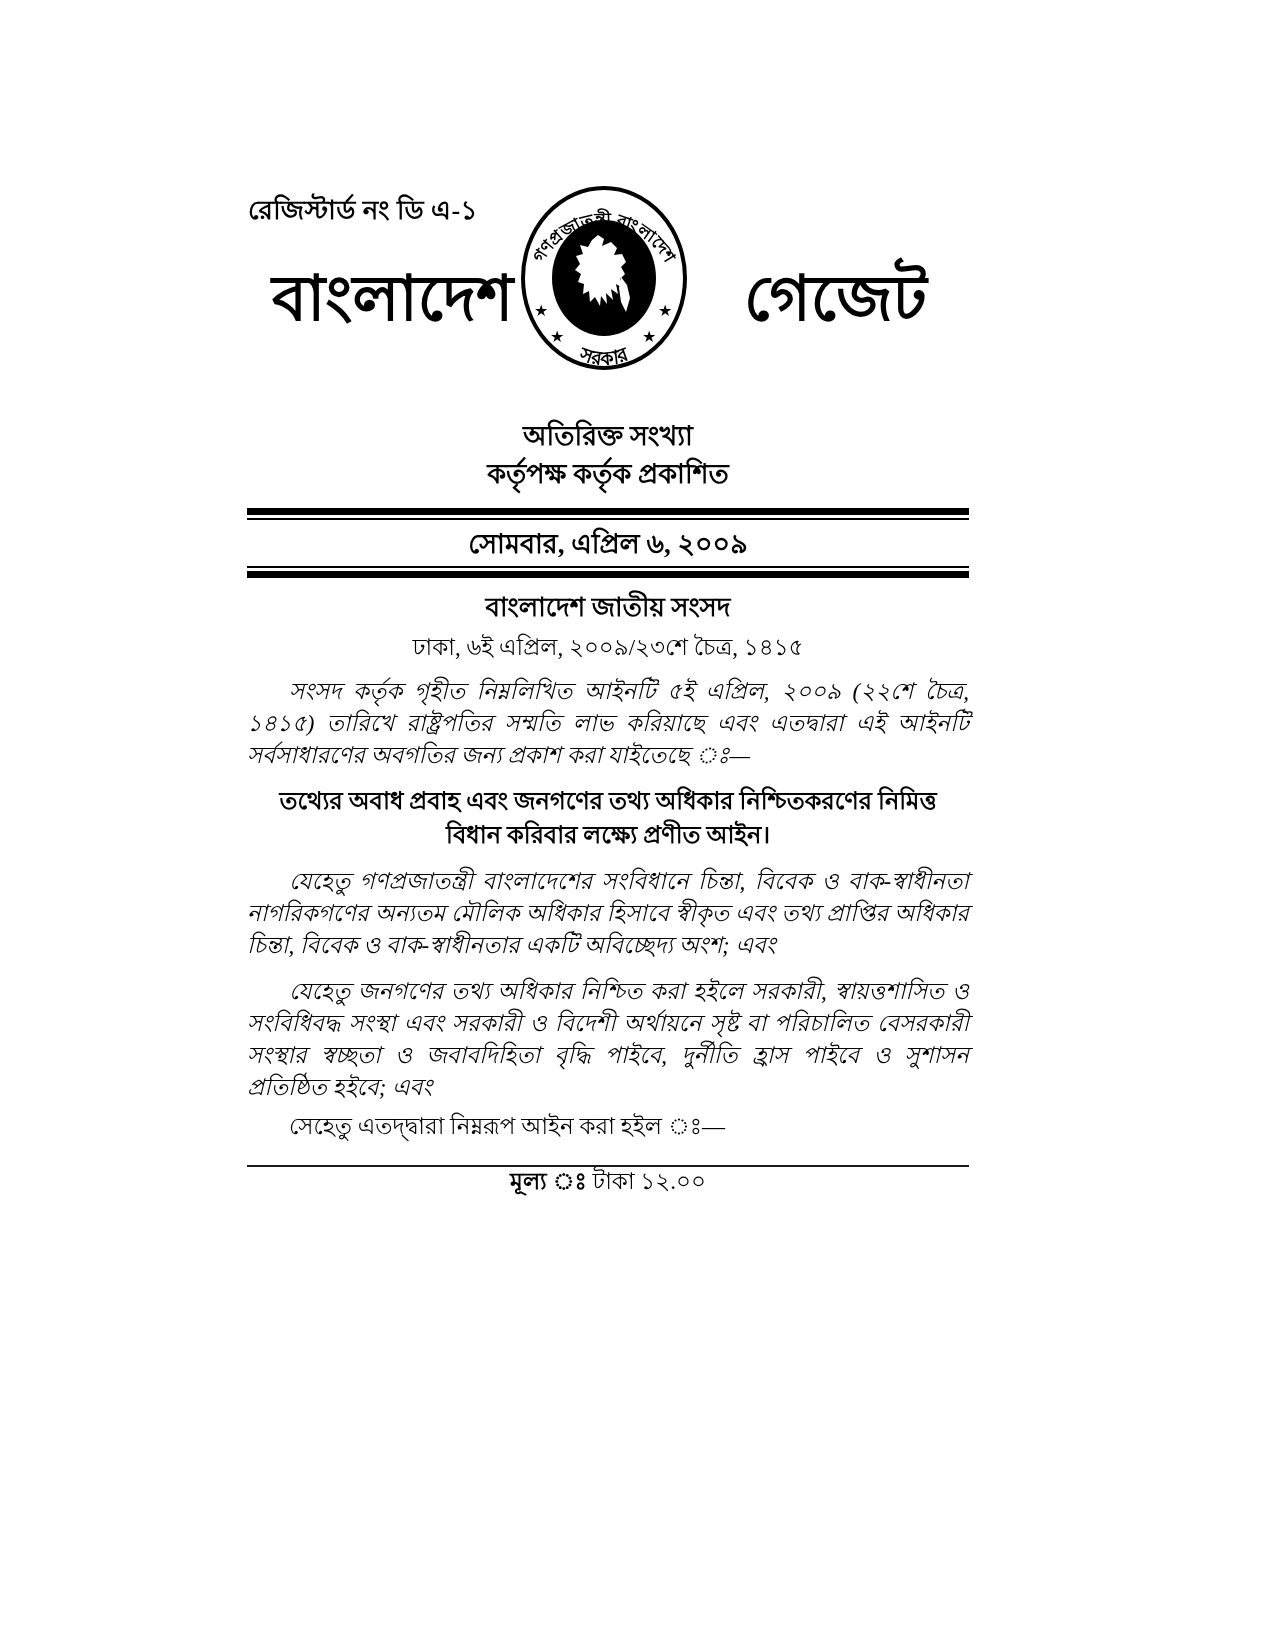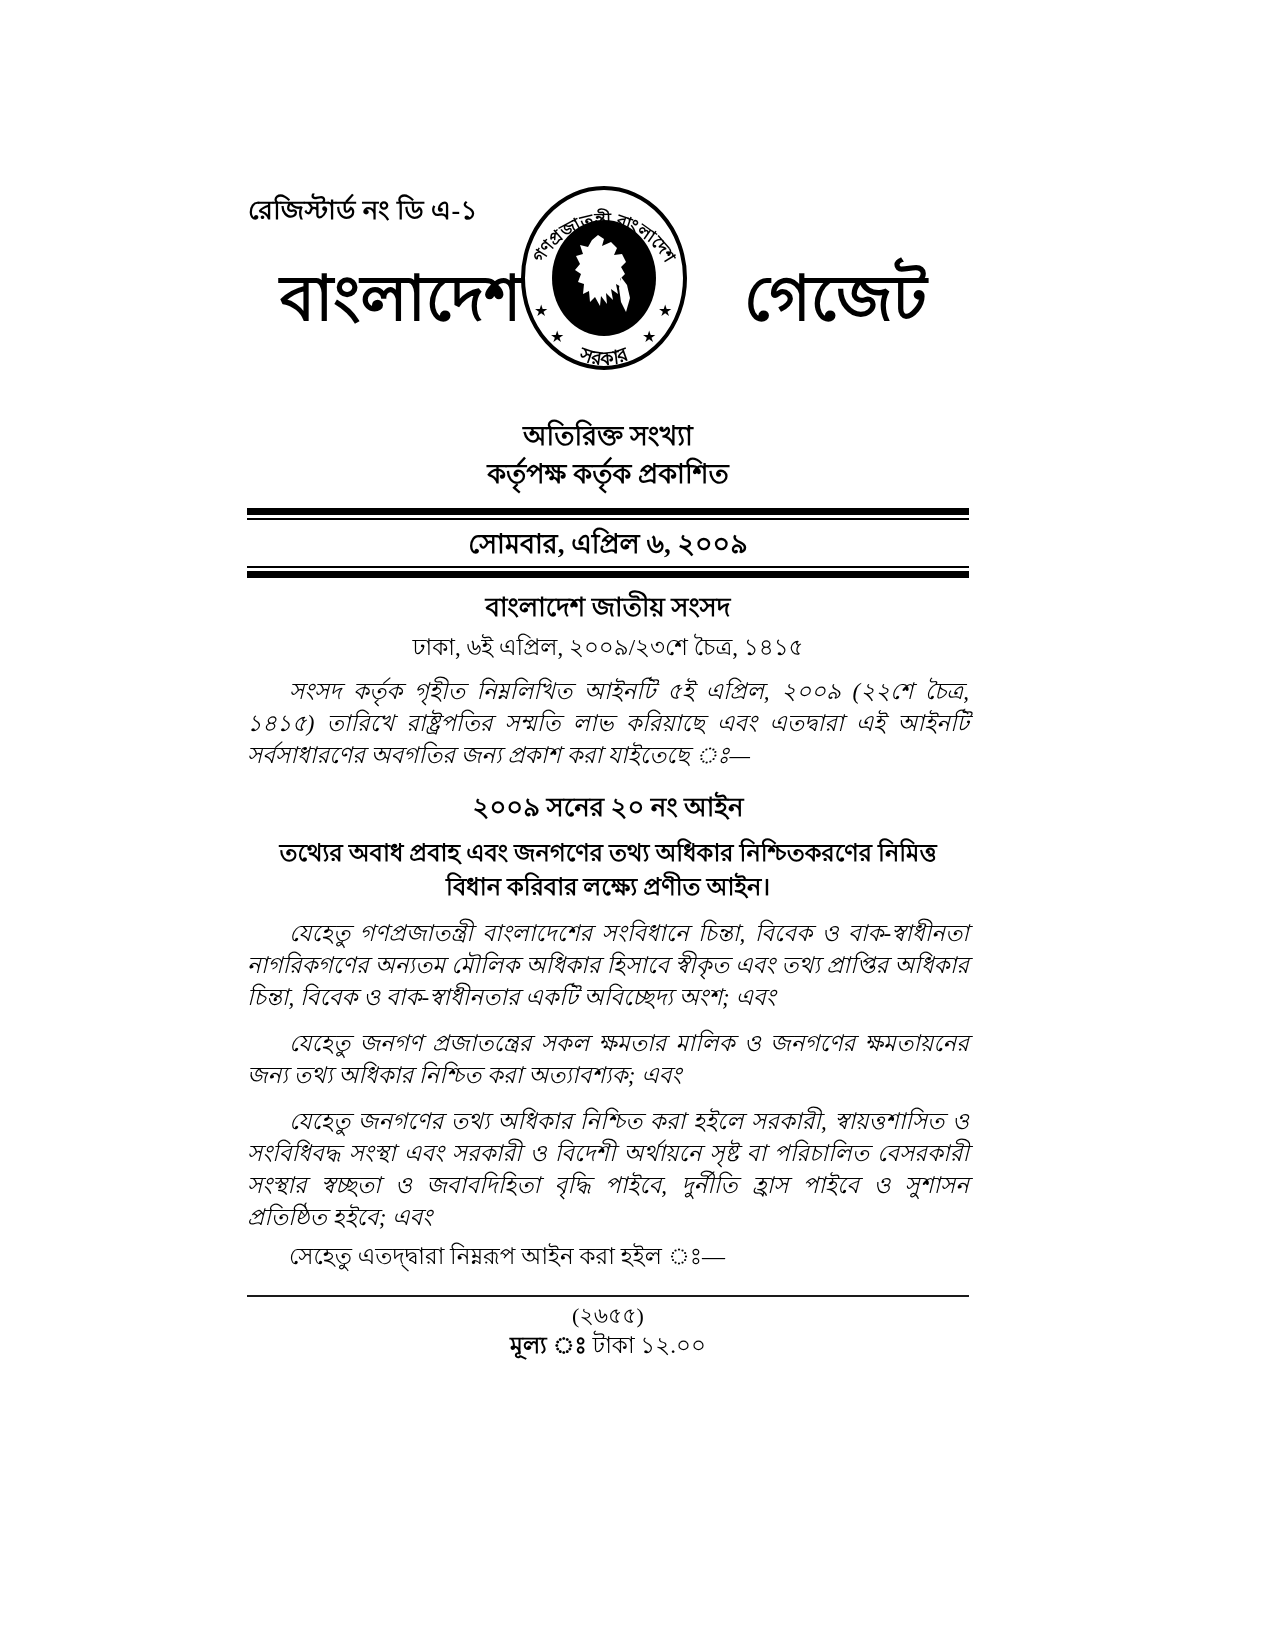--- a/index.html
+++ b/index.html
@@ -13,21 +13,21 @@
   }
   
   .reg-no {
     position:absolute; left:248px; top:190px;
     font-size:26px; font-weight:bold; letter-spacing:0.5px;
   }
   .mh-word {
     position:absolute; top:250px;
     font-size:63px; font-weight:bold; white-space:nowrap;
   }
-  .mh-left  { left:280px; }
+  .mh-left  { left:272px; }
   .mh-right { left:744px; }
   .seal {
     position:absolute; left:518px; top:182px;
     width:172px; height:192px;
   }
   
   .content {
     position:absolute; left:247px; top:420px; width:722px;
   }
   .center { text-align:center; }
@@ -94,30 +94,27 @@
 
     <div class="rule-thick-thin"></div>
     <div class="center issue-date">সোমবার, এপ্রিল ৬, ২০০৯</div>
     <div class="rule-thin-thick"></div>
 
     <div class="center org">বাংলাদেশ জাতীয় সংসদ</div>
     <div class="center dateline">ঢাকা, ৬ই এপ্রিল, ২০০৯/২৩শে চৈত্র, ১৪১৫</div>
 
     <p class="para">সংসদ কর্তৃক গৃহীত নিম্নলিখিত আইনটি ৫ই এপ্রিল, ২০০৯ (২২শে চৈত্র, ১৪১৫) তারিখে রাষ্ট্রপতির সম্মতি লাভ করিয়াছে এবং এতদ্বারা এই আইনটি সর্বসাধারণের অবগতির জন্য প্রকাশ করা যাইতেছে ঃ—</p>
 
-    <div class="center act-heading">২০০৯ সনের ২০ নং আইন</div>
     <div class="center act-title">তথ্যের অবাধ প্রবাহ এবং জনগণের তথ্য অধিকার নিশ্চিতকরণের নিমিত্ত বিধান করিবার লক্ষ্যে প্রণীত আইন।</div>
 
     <p class="para">যেহেতু গণপ্রজাতন্ত্রী বাংলাদেশের সংবিধানে চিন্তা, বিবেক ও বাক-স্বাধীনতা নাগরিকগণের অন্যতম মৌলিক অধিকার হিসাবে স্বীকৃত এবং তথ্য প্রাপ্তির অধিকার চিন্তা, বিবেক ও বাক-স্বাধীনতার একটি অবিচ্ছেদ্য অংশ; এবং</p>
-    <p class="para">যেহেতু জনগণ প্রজাতন্ত্রের সকল ক্ষমতার মালিক ও জনগণের ক্ষমতায়নের জন্য তথ্য অধিকার নিশ্চিত করা অত্যাবশ্যক; এবং</p>
     <p class="para">যেহেতু জনগণের তথ্য অধিকার নিশ্চিত করা হইলে সরকারী, স্বায়ত্তশাসিত ও সংবিধিবদ্ধ সংস্থা এবং সরকারী ও বিদেশী অর্থায়নে সৃষ্ট বা পরিচালিত বেসরকারী সংস্থার স্বচ্ছতা ও জবাবদিহিতা বৃদ্ধি পাইবে, দুর্নীতি হ্রাস পাইবে ও সুশাসন প্রতিষ্ঠিত হইবে; এবং</p>
 
     <p class="enactment">সেহেতু এতদ্দ্বারা নিম্নরূপ আইন করা হইল ঃ—</p>
 
     <div class="footer-rule"></div>
-    <div class="center page-num">(২৬৫৫)</div>
     <div class="center price">
       <span class="lbl">মূল্য ঃ</span>
       <span>টাকা ১২.০০</span>
     </div>
   </div>
 
 </div>
 
 </body></html>

